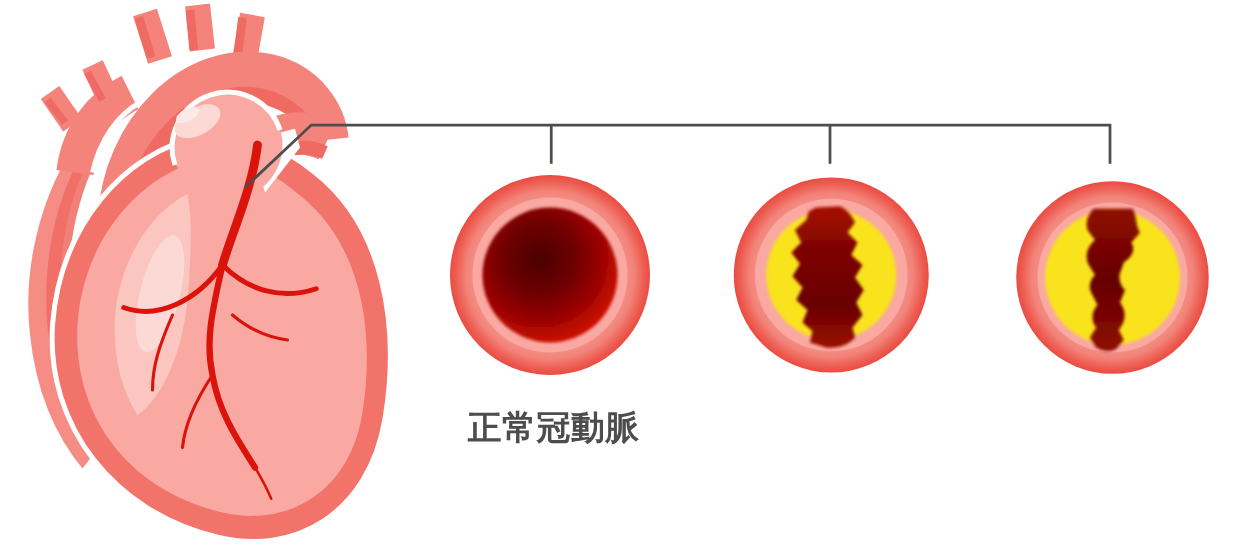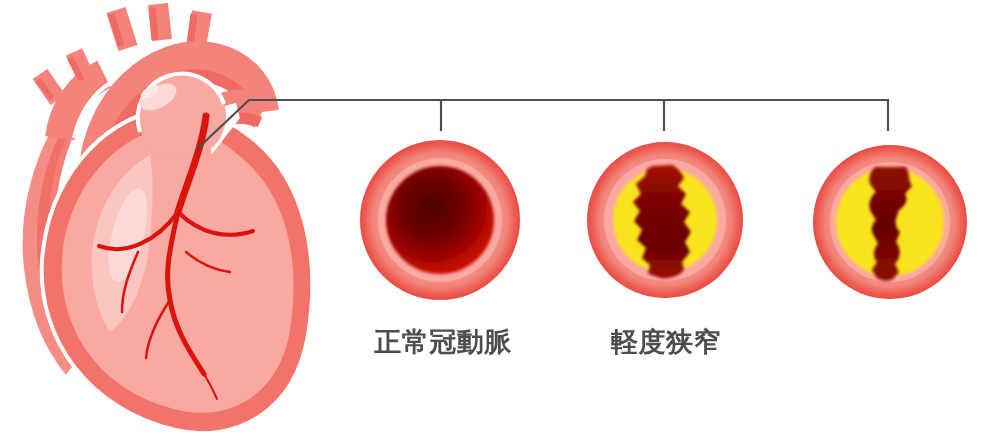--- a/index.html
+++ b/index.html
@@ -147,15 +147,14 @@
       <circle cx="890" cy="222" r="54" filter="url(#soft)" fill="#f8e31c"></circle>
       <path d="M875,167 L906,167 C910,174 908,180 912,186 L905,194 C909,200 905,206 899,210
                L897,216 C894,222 896,228 900,232 L896,242 C902,250 900,258 895,264 L899,272 L893,279
                C888,282 882,281 877,278 L872,270 L877,262 C872,256 874,248 878,244
                L874,236 C870,230 872,224 876,220 L871,212 C867,204 871,196 876,192
                L870,184 C868,177 871,171 875,167 Z" fill="url(#occSevere)" filter="url(#soft)"></path>
     </g>
   </svg>
 
   <div class="stage-label lbl-1">正常冠動脈</div>
-  <div class="stage-label lbl-2">軽度狭窄</div>
 
 </div>
 
 </body></html>

